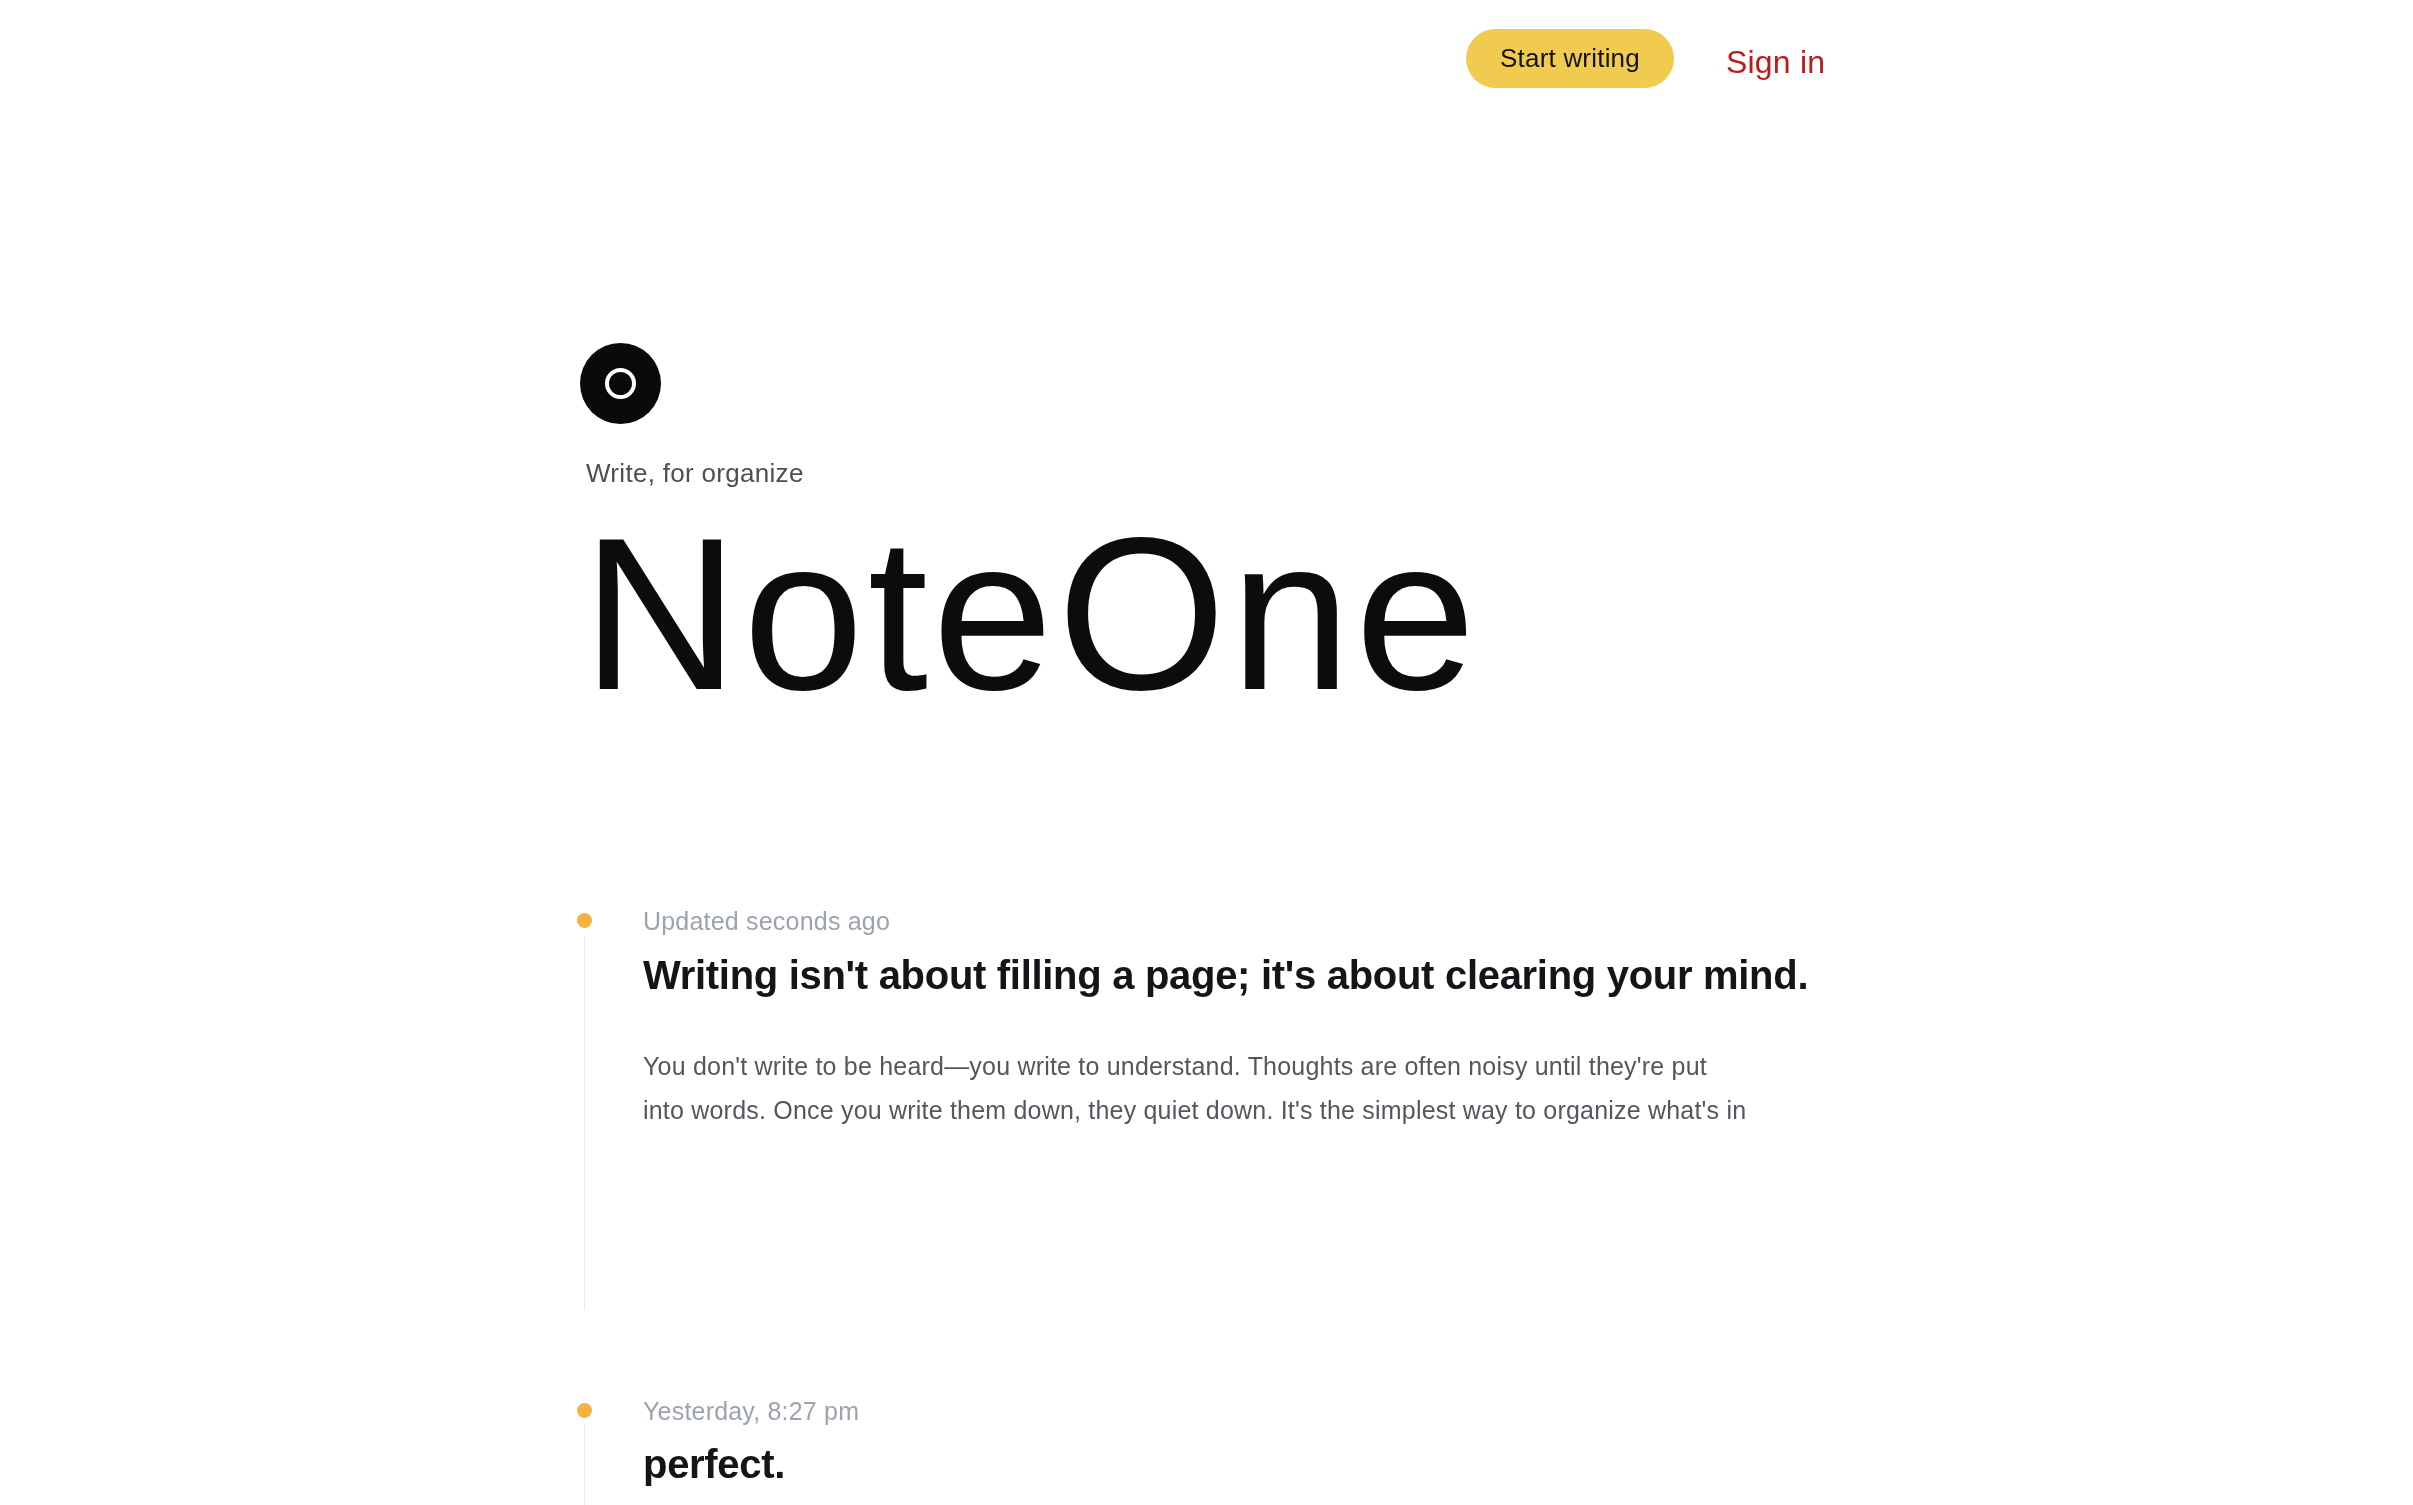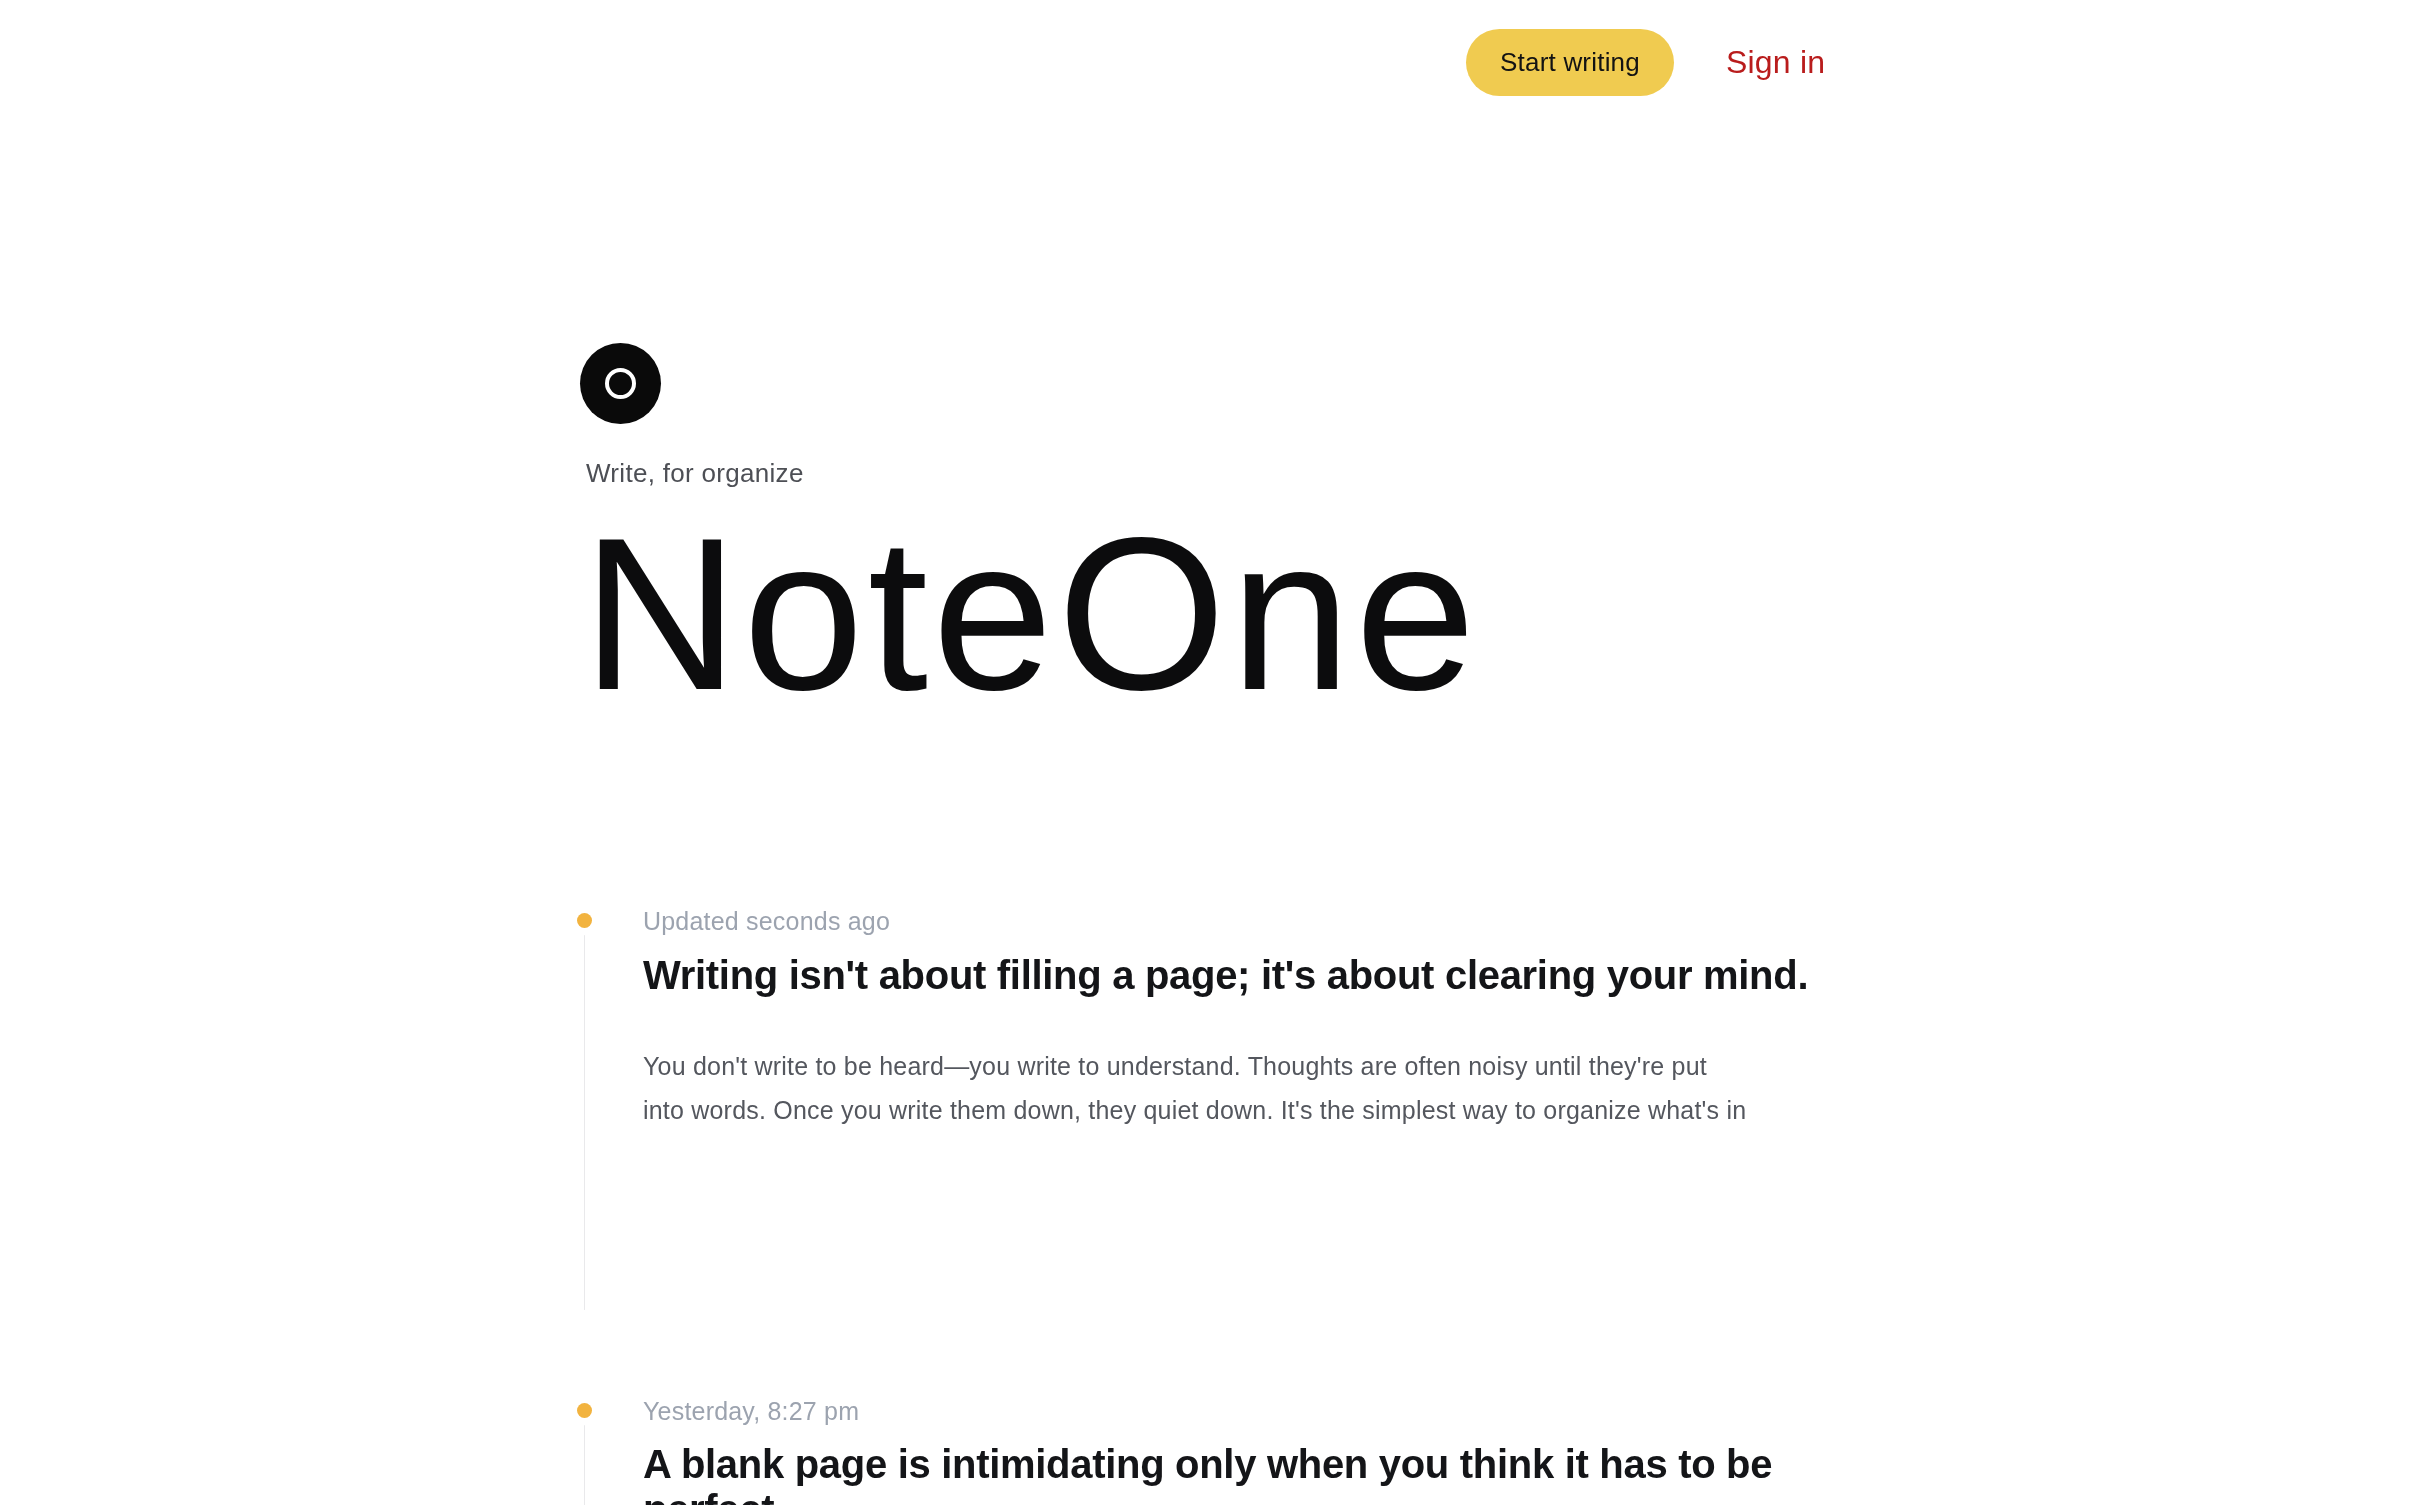--- a/index.html
+++ b/index.html
@@ -9,21 +9,21 @@
     position: relative; overflow: hidden;
     font-family: "Liberation Sans", sans-serif;
     -webkit-font-smoothing: antialiased;
   }
   .page { position: absolute; inset: 0; background: #ffffff; }
 
   
   .top-nav { position: absolute; left: 0; top: 0; width: 100%; height: 118px; }
   .btn-start {
     position: absolute; left: 1466px; top: 29px;
-    width: 208px; height: 67px; border-radius: 34px;
+    width: 208px; height: 59px; border-radius: 34px;
     background: #f0cb50; border: none; cursor: pointer;
     display: flex; align-items: center; justify-content: center;
     font-family: "Liberation Sans", sans-serif;
     font-size: 26px; font-weight: 500; color: #131313; letter-spacing: 0.2px;
   }
   .btn-signin {
     position: absolute; left: 1716px; top: 29px;
     height: 67px; padding: 0 10px; background: transparent; border: none; cursor: pointer;
     display: flex; align-items: center; justify-content: center;
     font-family: "Liberation Sans", sans-serif;
@@ -110,19 +110,18 @@
       <div class="b-line">You don't write to be heard—you write to understand. Thoughts are often noisy until they're put</div>
       <div class="b-line">into words. Once you write them down, they quiet down. It's the simplest way to organize what's in</div>
     </div>
   </div>
 
   <div class="note note-2">
     <div class="note-dot"></div>
     <div class="note-line"></div>
     <div class="note-timestamp">Yesterday, 8:27 pm</div>
     <div class="note-title">
-      <div class="t-line">A blank page is intimidating only when you think it has to be</div>
       <div class="t-line">perfect.</div>
     </div>
   </div>
 
 </div>
 
 
 </body></html>

